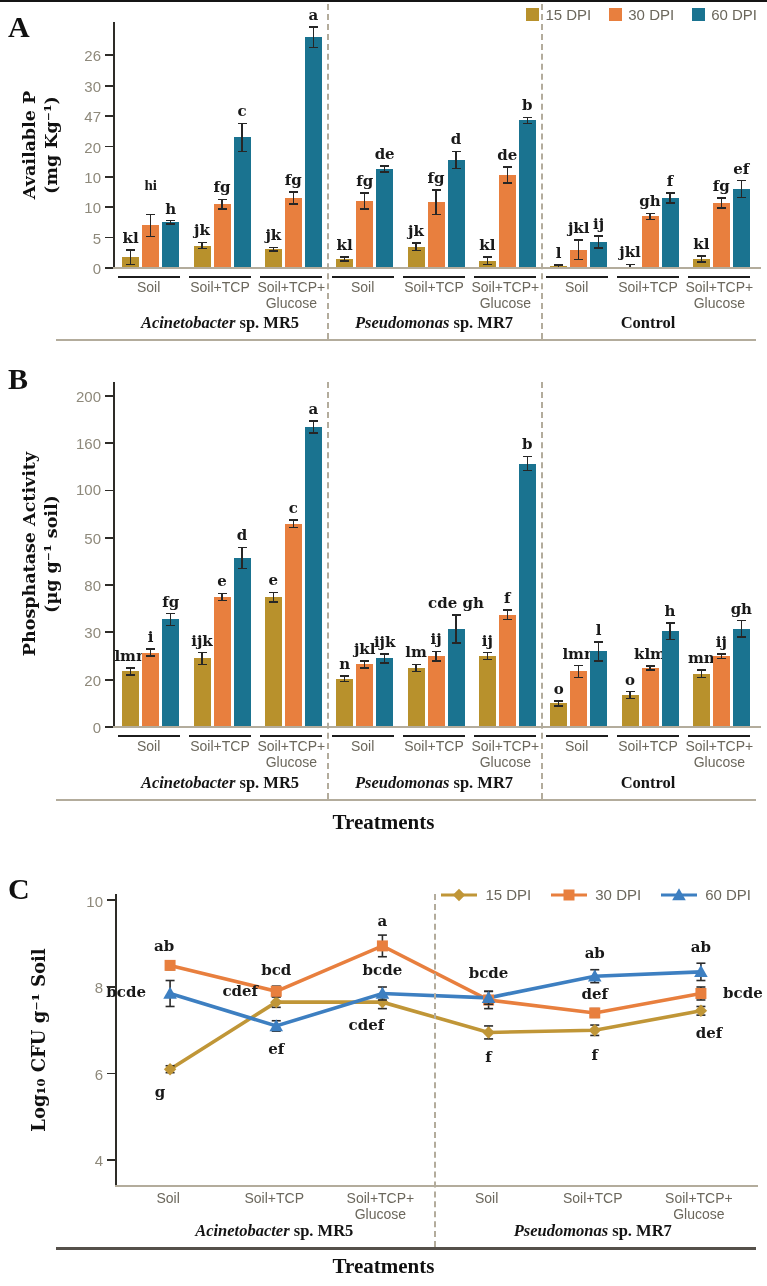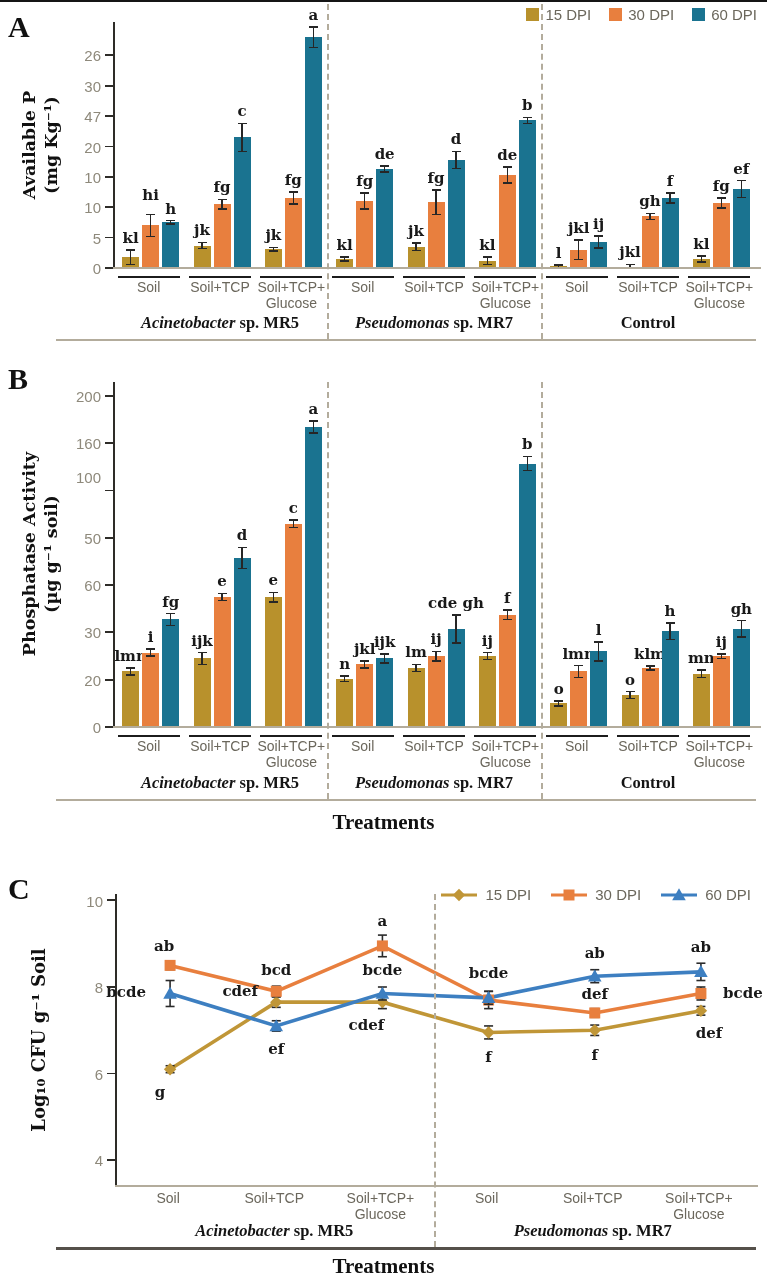--- a/index.html
+++ b/index.html
@@ -124,21 +124,21 @@
         <div class="sig" style="left: 515px; top: 221.356px;">jkl</div>
         <div class="bar" style="left: 577.833px; height: 9.11111px; background: rgb(184, 145, 44);"></div>
         <div class="err" style="left: 585.533px; top: 233.852px; height: 6.07407px;"></div>
         <div class="errcap" style="left: 581.833px; top: 233.052px;"></div>
         <div class="errcap" style="left: 581.833px; top: 239.126px;"></div>
         <div class="sig" style="left: 586.333px; top: 212.852px;">kl</div>
         <div class="bar" style="left: 27.1667px; height: 42.5185px; background: rgb(232, 127, 62);"></div>
         <div class="err" style="left: 34.8667px; top: 192.548px; height: 21.8667px;"></div>
         <div class="errcap" style="left: 31.1667px; top: 191.748px;"></div>
         <div class="errcap" style="left: 31.1667px; top: 213.615px;"></div>
-        <div class="sig" style="left: 35.6667px; top: 164px;">hi</div>
+        <div class="sig" style="left: 35.6667px; top: 155px; font-family: Liberation Serif, serif;">hi</div>
         <div class="bar" style="left: 98.5px; height: 63.7778px; background: rgb(232, 127, 62);"></div>
         <div class="err" style="left: 106.2px; top: 177.363px; height: 9.71852px;"></div>
         <div class="errcap" style="left: 102.5px; top: 176.563px;"></div>
         <div class="errcap" style="left: 102.5px; top: 186.281px;"></div>
         <div class="sig" style="left: 107px; top: 156.363px;">fg</div>
         <div class="bar" style="left: 169.833px; height: 69.8519px; background: rgb(232, 127, 62);"></div>
         <div class="err" style="left: 177.533px; top: 170.074px; height: 12.1481px;"></div>
         <div class="errcap" style="left: 173.833px; top: 169.274px;"></div>
         <div class="errcap" style="left: 173.833px; top: 181.422px;"></div>
         <div class="sig" style="left: 178.333px; top: 149.074px;">fg</div>
@@ -255,25 +255,25 @@
       <div>(µg g⁻¹ soil)</div>
     </div>
     <div class="plot" id="plotB" style="left:113px;top:28px;width:642px;height:345px;">
         <div class="tick" style="left: -10px; top: 344px;"></div>
         <div class="ticklab" style="left: -52px; top: 337px;">0</div>
         <div class="tick" style="left: -10px; top: 296.74px;"></div>
         <div class="ticklab" style="left: -52px; top: 289.74px;">20</div>
         <div class="tick" style="left: -10px; top: 249.479px;"></div>
         <div class="ticklab" style="left: -52px; top: 242.479px;">30</div>
         <div class="tick" style="left: -10px; top: 202.219px;"></div>
-        <div class="ticklab" style="left: -52px; top: 195.219px;">60</div>
+        <div class="ticklab" style="left: -52px; top: 195.219px;">80</div>
         <div class="tick" style="left: -10px; top: 154.959px;"></div>
         <div class="ticklab" style="left: -52px; top: 147.959px;">50</div>
         <div class="tick" style="left: -10px; top: 107.699px;"></div>
-        <div class="ticklab" style="left: -52px; top: 87px;">100</div>
+        <div class="ticklab" style="left: -52px; top: 99px;">100</div>
         <div class="tick" style="left: -10px; top: 60.4384px;"></div>
         <div class="ticklab" style="left: -52px; top: 53.4384px;">160</div>
         <div class="tick" style="left: -10px; top: 13.1781px;"></div>
         <div class="ticklab" style="left: -52px; top: 6.17808px;">200</div>
         <div class="bar" style="left: 7.16667px; height: 55.5308px; background: rgb(184, 145, 44);"></div>
         <div class="err" style="left: 14.8667px; top: 285.925px; height: 7.08904px;"></div>
         <div class="errcap" style="left: 11.1667px; top: 285.125px;"></div>
         <div class="errcap" style="left: 11.1667px; top: 292.214px;"></div>
         <div class="sig" style="left: 15.6667px; top: 264.925px;">lmn</div>
         <div class="bar" style="left: 78.5px; height: 68.5274px; background: rgb(184, 145, 44);"></div>

